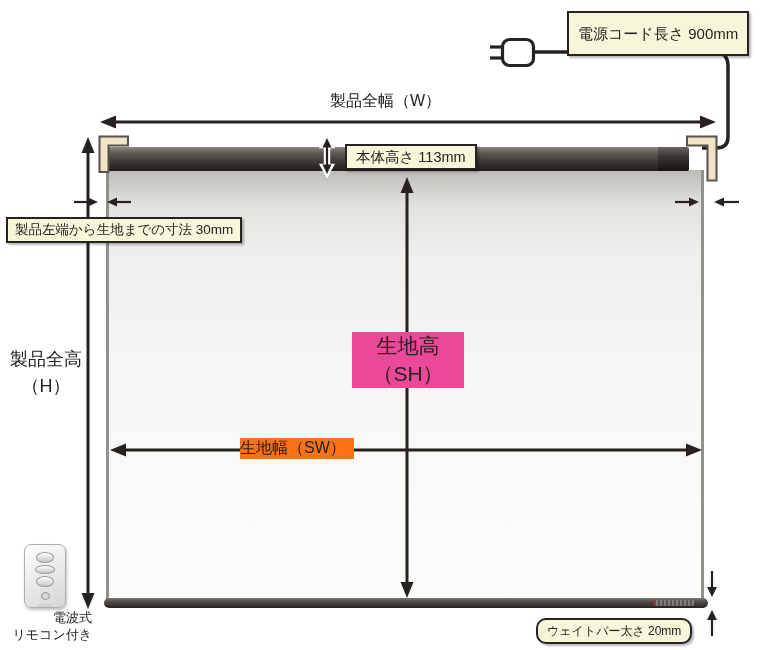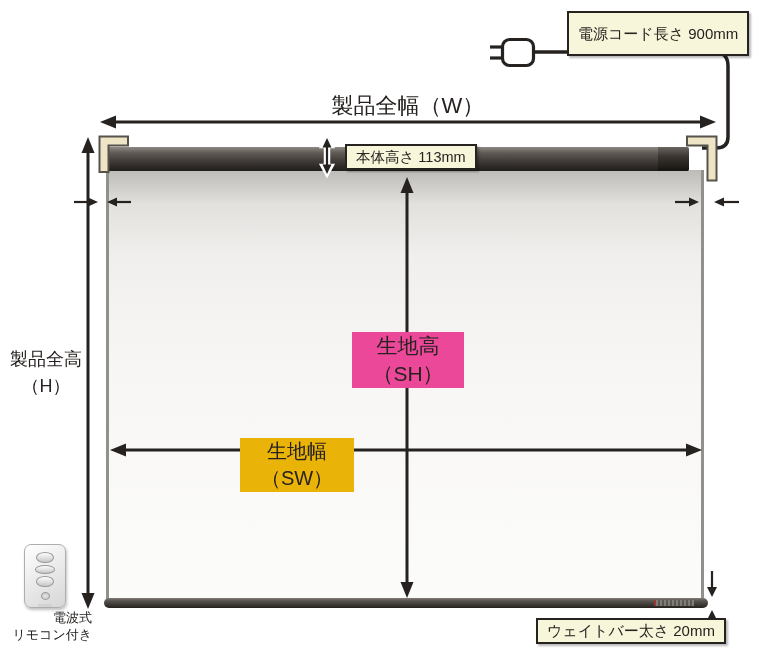--- a/index.html
+++ b/index.html
@@ -33,27 +33,27 @@
   svg .casing-line{stroke:#ffffff;stroke-width:6.5;}
   svg .casing-head{fill:#ffffff;stroke:#ffffff;stroke-width:2.5;}
 
   
   .boxed{position:absolute;background:var(--label_bg);border:2px solid var(--label_border);
     box-shadow:2px 2px 2px rgba(0,0,0,.28);color:var(--ink);white-space:nowrap;z-index:4;}
   .lbl-power{left:567px;top:11px;padding:12px 9px;font-size:15px;line-height:17px;}
   .lbl-body{left:345px;top:144px;padding:3px 9px;font-size:14.5px;line-height:16px;}
   .lbl-gap-left{left:6px;top:217px;padding:3px 7px;font-size:13.5px;line-height:16px;}
   .lbl-gap-right{left:514px;top:217px;padding:3px 7px;font-size:13.5px;line-height:16px;}
-  .lbl-weight{left:536px;top:618px;padding:3px 9px;font-size:15px;line-height:16px;}
+  .lbl-weight{left:536px;top:618px;padding:3px 9px;font-size:12px;line-height:16px;border-radius:10px;}
 
   .plain{position:absolute;color:var(--ink);z-index:4;}
-  .lbl-w{left:330px;top:91px;width:156px;text-align:center;font-size:22px;}
+  .lbl-w{left:330px;top:91px;width:156px;font-size:16px;}
   .lbl-h{left:6px;top:327px;width:80px;text-align:center;font-size:18px;line-height:27px;margin-top:19px;}
   .lbl-sh{left:352px;top:332px;width:112px;text-align:center;font-size:21px;background:#ec4899;}
-  .lbl-sw{left:240px;top:438px;width:114px;text-align:center;font-size:20px;background:#eab308;}
+  .lbl-sw{left:240px;top:438px;width:114px;text-align:left;font-size:16px;background:#f97316;}
   .lbl-remote{left:0px;top:609px;width:92px;text-align:right;font-size:13px;line-height:17px;}
 
   
   .remote{position:absolute;left:24px;top:544px;width:40px;height:62px;border-radius:7px;z-index:2;
     background:linear-gradient(145deg,#ffffff 0%,#ececec 45%,#d6d6d6 100%);
     border:1px solid #aeaeae;box-shadow:1px 2px 3px rgba(0,0,0,.25);
     display:flex;flex-direction:column;align-items:center;}
   .remote .btn{background:linear-gradient(180deg,#fdfdfd,#c7c7c7);border:1px solid #999;border-radius:50%;}
   .r-up{width:16px;height:11px;margin-top:7px;}
   .r-mid{width:18px;height:8px;margin-top:2px;}
@@ -137,20 +137,21 @@
     <g>
       <line class="ink-line thin" x1="712" y1="571" x2="712" y2="587"></line>
       <polygon class="ink-head" points="712,597 707,587 717,587"></polygon>
       <line class="ink-line thin" x1="712" y1="636" x2="712" y2="620"></line>
       <polygon class="ink-head" points="712,610 707,620 717,620"></polygon>
     </g>
   </svg>
 
   <div class="boxed lbl-power">電源コード長さ 900mm</div>
   <div class="boxed lbl-body">本体高さ 113mm</div>
+  <div class="boxed lbl-gap-left">製品左端から生地までの寸法 30mm</div>
   <div class="boxed lbl-weight">ウェイトバー太さ 20mm</div>
 
   <div class="plain lbl-w">製品全幅（W）</div>
   <div class="plain lbl-h">
     <div>製品全高</div>
     <div>（H）</div>
   </div>
   <div class="plain lbl-sh">生地高（SH）</div>
   <div class="plain lbl-sw">生地幅（SW）</div>
 

